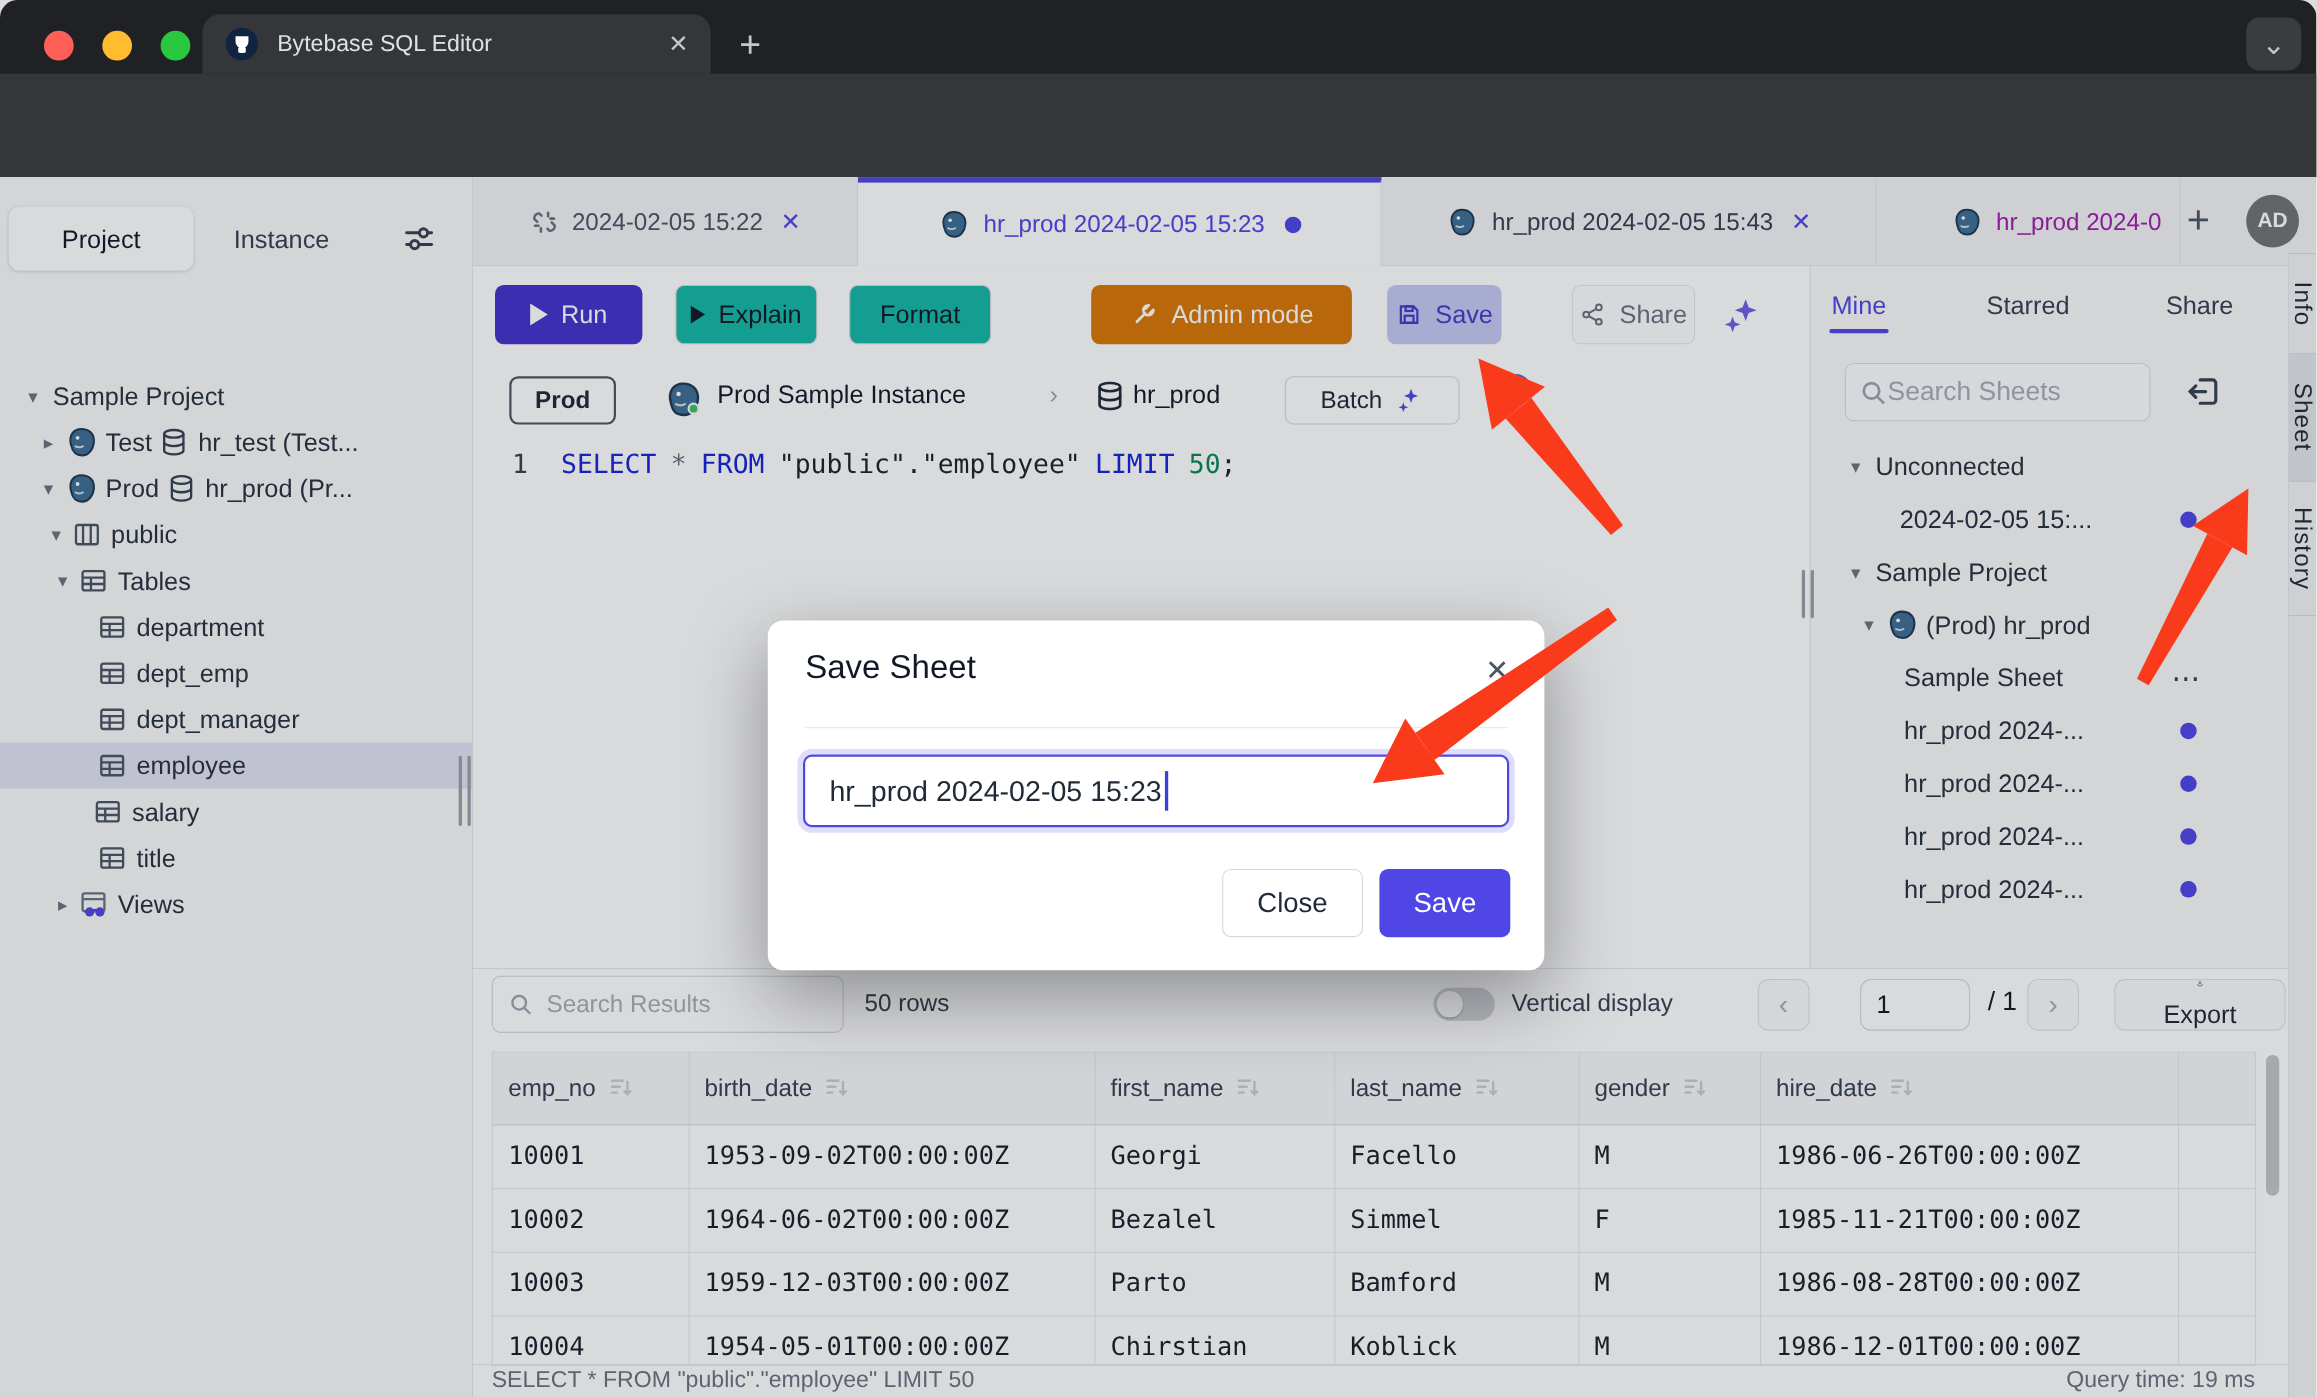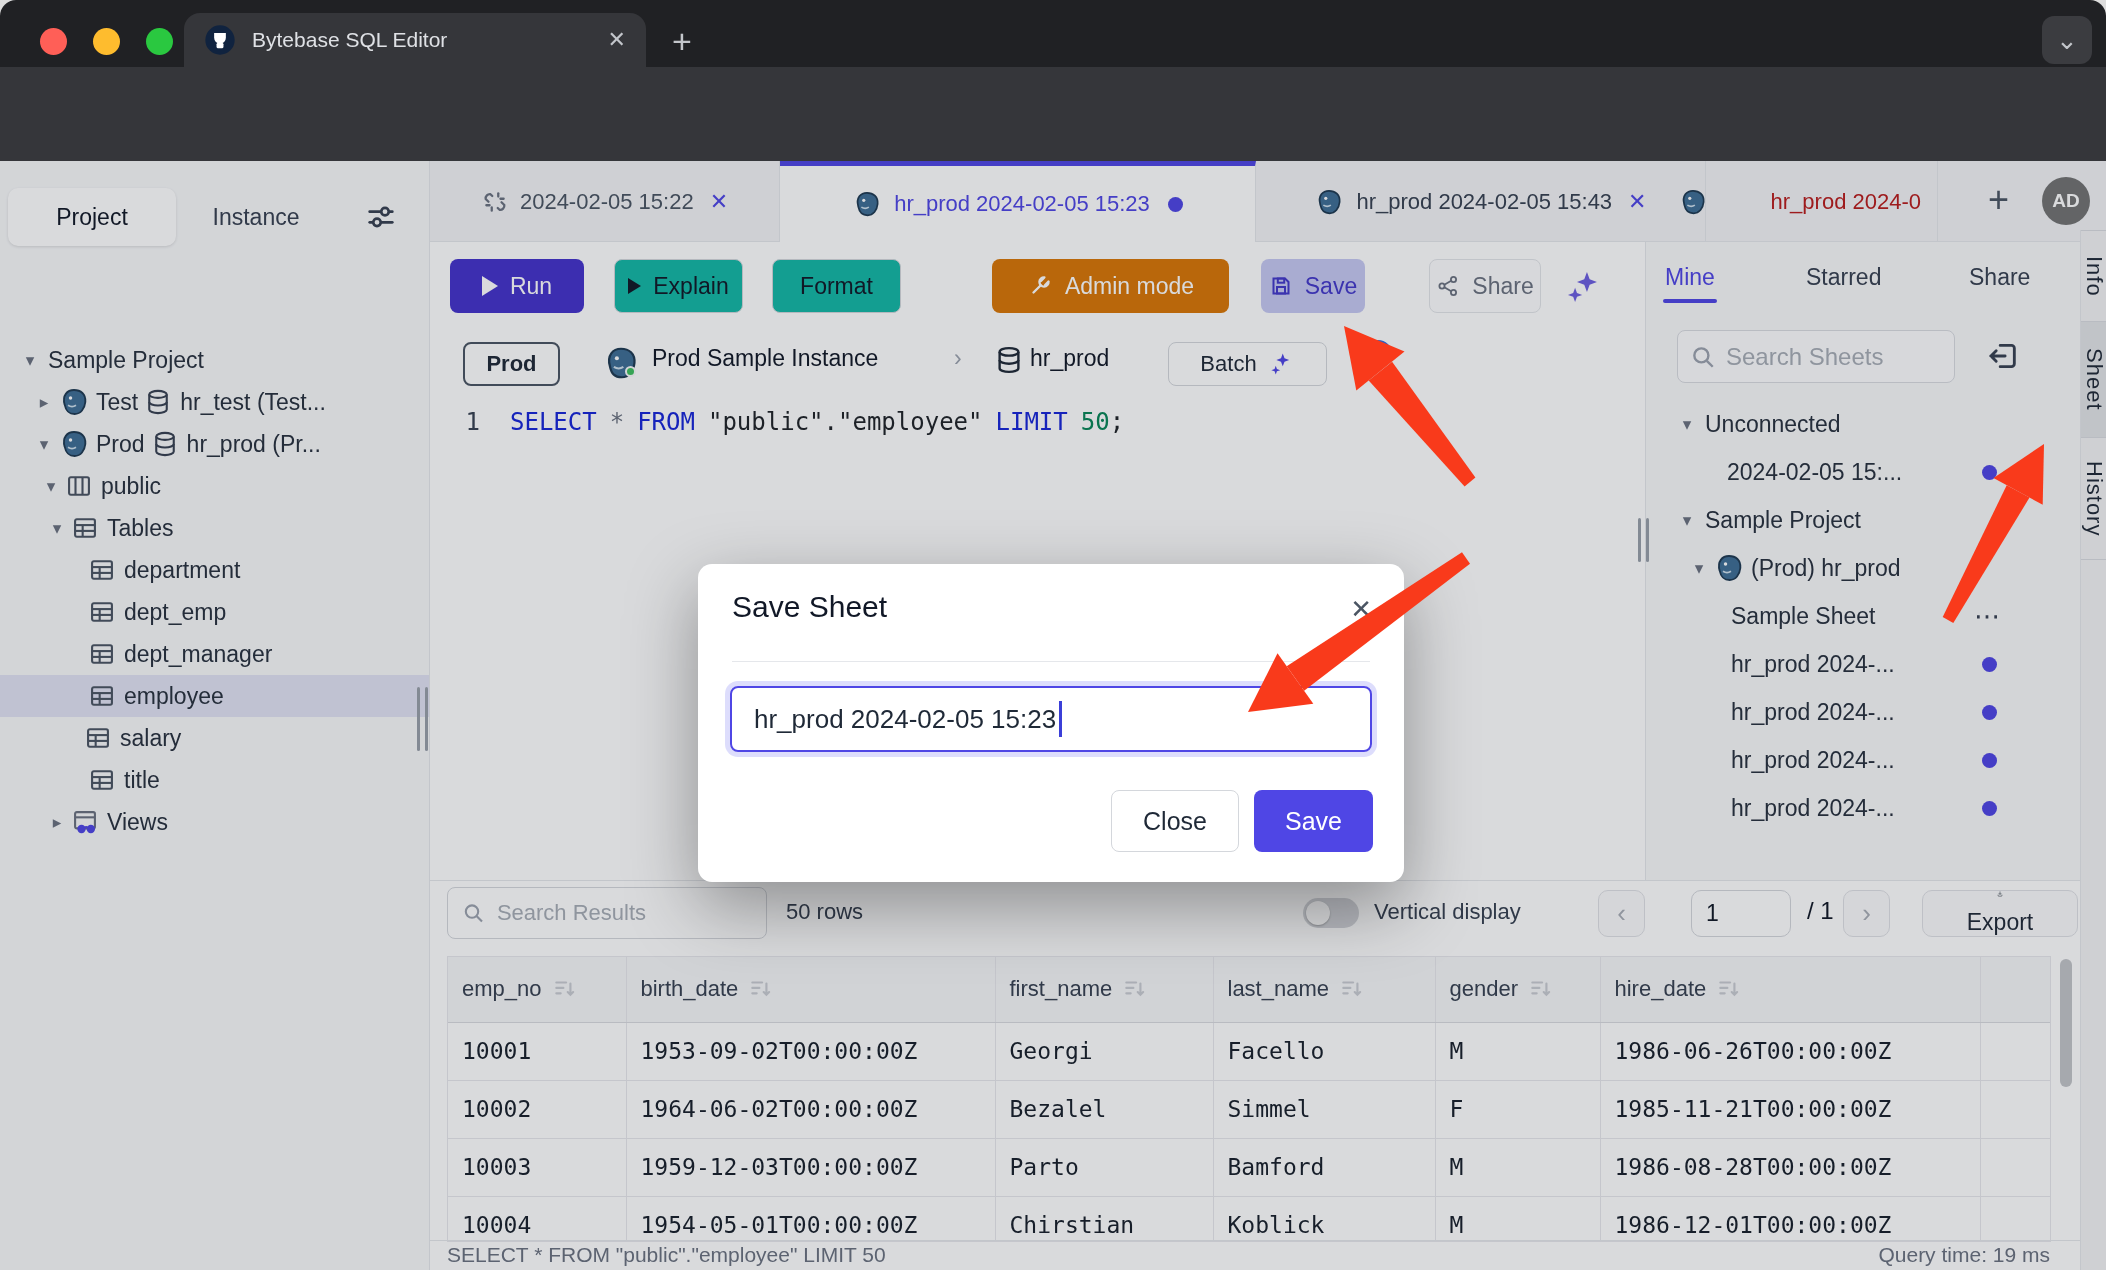--- a/index.html
+++ b/index.html
@@ -86,21 +86,21 @@
   .tok { margin-right:13px; } .tok.kw { color:#1726d8; } .tok.op { color:#6b7280; } .tok.id { color:#1f2328; }
   .tok.num { color:#098658; margin-right:0; } .tok.semi { margin-right:0; color:#1f2328; }
 
   
   .spanel { position:absolute; left:1645px; top:81px; width:435px; height:638px; background:#f8f9fa; border-left:1px solid #e5e7eb; }
   .sp-tabs { position:absolute; top:0; left:0; width:100%; height:78px; }
   .sp-tab { position:absolute; top:22px; font-size:23px; color:#374151; }
   .sp-tab.active { color:#4f46e5; }
   .sp-tab.active::after { content:""; position:absolute; left:-2px; right:-2px; bottom:-12px; height:4px; background:#4f46e5; border-radius:2px; }
   .sp-search { position:absolute; left:31px; top:88px; width:278px; height:53px; border:1px solid #d9dce1; border-radius:8px;
-               background:#fdfdfe; display:flex; align-items:center; gap:10px; padding:0 12px; overflow:hidden; }
+               background:#fdfdfe; display:flex; align-items:center; padding:0 12px; overflow:hidden; }
   .sp-collapse { position:absolute; left:340px; top:97px; }
   .slist { position:absolute; top:158px; left:0; width:100%; }
   .srow { position:relative; height:48px; display:flex; align-items:center; font-size:23px; color:#28313e; white-space:nowrap; }
   .srow .bdot { position:absolute; right:83px; width:15px; height:15px; border-radius:50%; background:#4f46e5; }
   .srow .more { position:absolute; right:78px; color:#374151; font-size:26px; letter-spacing:2px; }
   .sp-handle { position:absolute; left:-8px; top:276px; display:flex; gap:5px; }
   .sp-handle i { height:44px; }
 
   
   .vstrip { position:absolute; left:2080px; top:69px; width:26px; height:1040px; background:#f4f4f5; border-left:1px solid #e5e7eb; }
@@ -416,21 +416,21 @@
       </div>
       <div class="etab" style="left:826px; width:450px; color:#374151">
         <svg width="30" height="30" viewBox="0 0 24 24">
             <path d="M5 14 C3 7 7 3 12 3 C17 3 21 6 20.5 12 C20 17 17 21 12.5 21 C8 21 6 19 5 14 Z" fill="#3f6e96" stroke="#1e3a52" stroke-width="1.4"></path>
             <circle cx="9.4" cy="9" r="1.3" fill="#fff"></circle>
             <path d="M7.5 14.5 Q10.5 16.5 13.5 14.5" stroke="#cfe0ec" stroke-width="1.3" fill="none"></path>
           </svg>
         <span>hr_prod 2024-02-05 15:43</span>
         <span class="tx">✕</span>
       </div>
-      <div class="etab" style="left:1232px; width:276px; color:#b91c1c; justify-content:space-between">
+      <div class="etab" style="left:1276px; width:276px; color:#a21caf; justify-content:flex-end">
         <svg width="30" height="30" viewBox="0 0 24 24" style="flex:0 0 auto">
             <path d="M5 14 C3 7 7 3 12 3 C17 3 21 6 20.5 12 C20 17 17 21 12.5 21 C8 21 6 19 5 14 Z" fill="#3f6e96" stroke="#1e3a52" stroke-width="1.4"></path>
             <circle cx="9.4" cy="9" r="1.3" fill="#fff"></circle>
             <path d="M7.5 14.5 Q10.5 16.5 13.5 14.5" stroke="#cfe0ec" stroke-width="1.3" fill="none"></path>
           </svg>
         <span>hr_prod 2024-0</span>
       </div>
       <div style="position:absolute; left:1558px; top:18px; font-size:36px; color:#4b5563">+</div>
       <div class="avatar">AD</div>
     </div>

